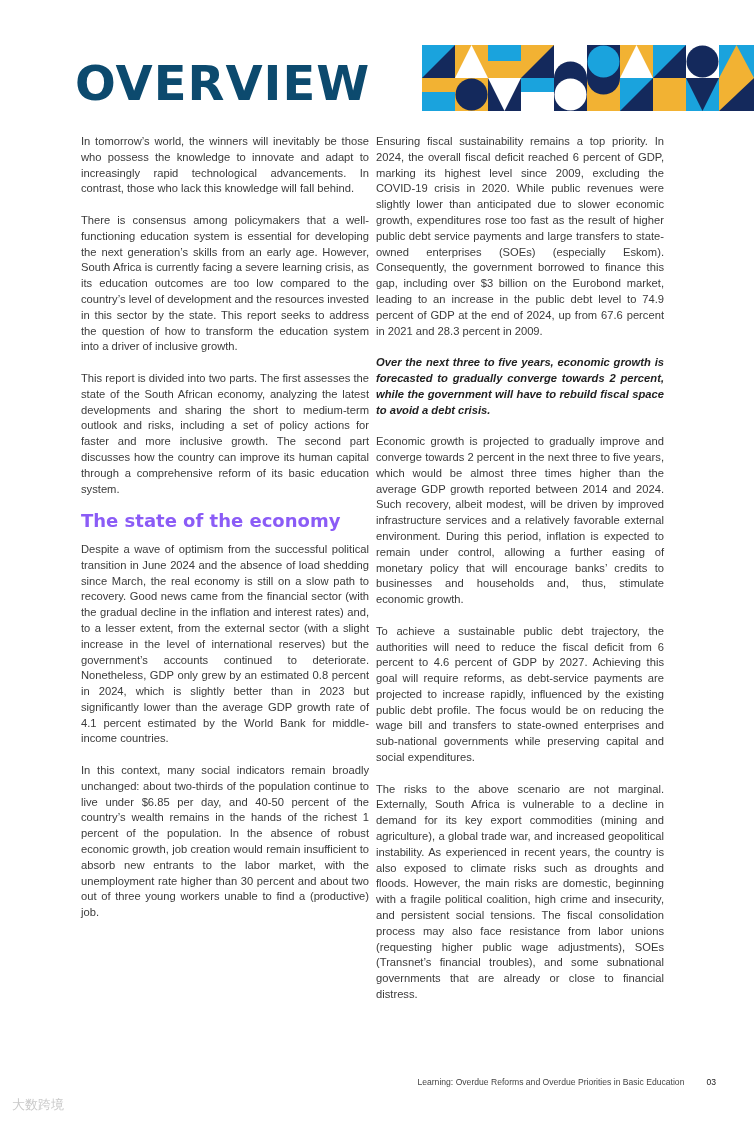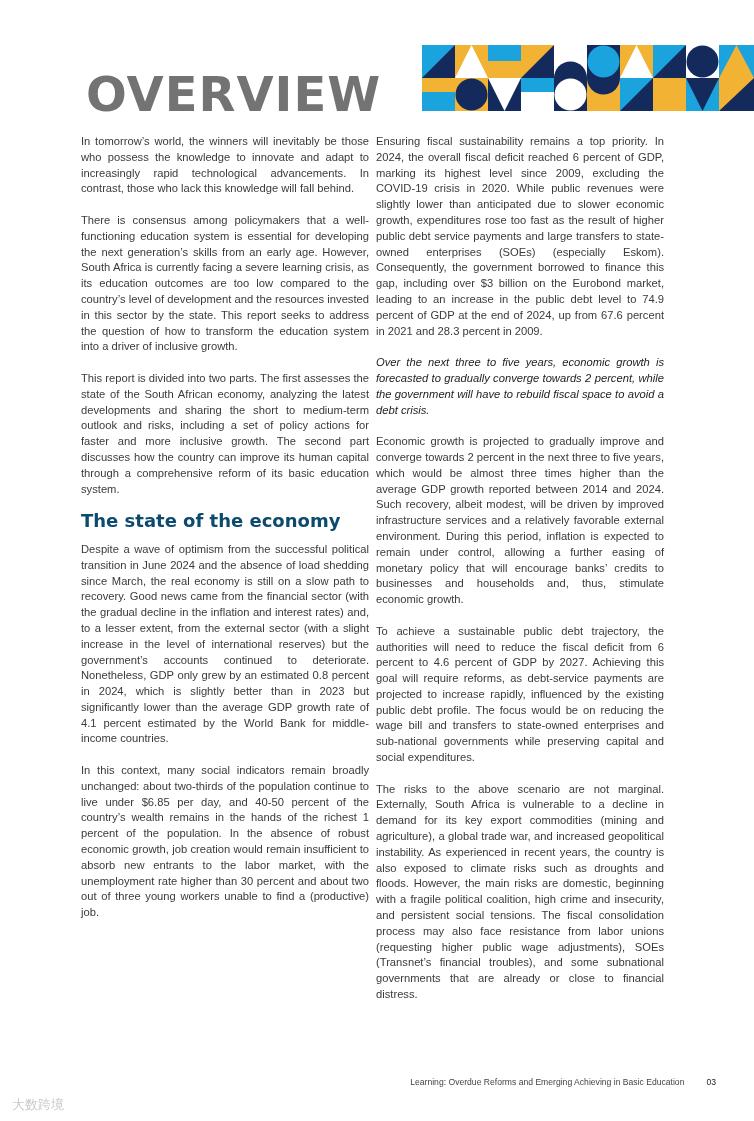--- a/index.html
+++ b/index.html
@@ -1,26 +1,26 @@
 <!DOCTYPE html>
 <html><head>
 <meta charset="utf-8">
 <style>
   html, body { margin: 0; padding: 0; background: #ffffff; }
   body { width: 754px; height: 1121px; position: relative; overflow: hidden;
          font-family: "Liberation Sans", sans-serif; color: #3a3a3a; }
   .title { position: absolute; left: 74px; top: 58px; font-size: 48px; font-weight: bold;
-           color: #737373; letter-spacing: 1px; margin: 12px; line-height: 1; font-family: "DejaVu Sans", sans-serif; }
+           color: #0c4a6e; letter-spacing: 1px; margin: 1px; line-height: 1; font-family: "DejaVu Sans", sans-serif; }
   .mosaic { position: absolute; left: 422px; top: 45px; width: 332px; height: 66px; }
   .col { position: absolute; top: 134px; width: 288px; font-size: 11.2px; line-height: 15.8px; text-align: justify; }
   .col.left { left: 81px; }
   .col.right { left: 376px; }
   .col p { margin: 0 0 15.8px 0; }
-  .col p.lead { font-weight: normal; font-style: italic; color: #222; }
-  h2.section { font-size: 18px; color: #0c4a6e; margin: 0 0 13px 0; font-weight: bold; font-family: "DejaVu Sans", sans-serif; }
+  .col p.lead { font-weight: bold; font-style: italic; color: #222; }
+  h2.section { font-size: 18px; color: #8b5cf6; margin: 0 0 13px 0; font-weight: bold; font-family: "DejaVu Sans", sans-serif; }
   .footer { position: absolute; right: 38px; top: 1077px; font-size: 8.6px; color: #444; }
   .footer .pg { font-weight: normal; margin-left: 22px; color: #222; }
   .watermark { position: absolute; left: 12px; top: 1096px; font-size: 13px; color: #c9c9c9; }
 </style>
 </head>
 <body>
 
 <h1 class="title">OVERVIEW</h1>
 
 <svg class="mosaic" viewBox="0 0 332 66" xmlns="http://www.w3.org/2000/svg">
@@ -80,16 +80,16 @@
 
 <div class="col right">
   <p>Ensuring fiscal sustainability remains a top priority. In 2024, the overall fiscal deficit reached 6 percent of GDP, marking its highest level since 2009, excluding the COVID-19 crisis in 2020. While public revenues were slightly lower than anticipated due to slower economic growth, expenditures rose too fast as the result of higher public debt service payments and large transfers to state-owned enterprises (SOEs) (especially Eskom). Consequently, the government borrowed to finance this gap, including over $3 billion on the Eurobond market, leading to an increase in the public debt level to 74.9 percent of GDP at the end of 2024, up from 67.6 percent in 2021 and 28.3 percent in 2009.</p>
   <p class="lead">Over the next three to five years, economic growth is forecasted to gradually converge towards 2 percent, while the government will have to rebuild fiscal space to avoid a debt crisis.</p>
   <p>Economic growth is projected to gradually improve and converge towards 2 percent in the next three to five years, which would be almost three times higher than the average GDP growth reported between 2014 and 2024. Such recovery, albeit modest, will be driven by improved infrastructure services and a relatively favorable external environment. During this period, inflation is expected to remain under control, allowing a further easing of monetary policy that will encourage banks’ credits to businesses and households and, thus, stimulate economic growth.</p>
   <p>To achieve a sustainable public debt trajectory, the authorities will need to reduce the fiscal deficit from 6 percent to 4.6 percent of GDP by 2027. Achieving this goal will require reforms, as debt-service payments are projected to increase rapidly, influenced by the existing public debt profile. The focus would be on reducing the wage bill and transfers to state-owned enterprises and sub-national governments while preserving capital and social expenditures.</p>
   <p>The risks to the above scenario are not marginal. Externally, South Africa is vulnerable to a decline in demand for its key export commodities (mining and agriculture), a global trade war, and increased geopolitical instability. As experienced in recent years, the country is also exposed to climate risks such as droughts and floods. However, the main risks are domestic, beginning with a fragile political coalition, high crime and insecurity, and persistent social tensions. The fiscal consolidation process may also face resistance from labor unions (requesting higher public wage adjustments), SOEs (Transnet’s financial troubles), and some subnational governments that are already or close to financial distress.</p>
 </div>
 
 <div class="footer">
-  <span>Learning: Overdue Reforms and Emerging Achieving in Basic Education</span><span class="pg">03</span>
+  <span>Learning: Overdue Reforms and Overdue Priorities in Basic Education</span><span class="pg">03</span>
 </div>
 
 <div class="watermark">大数跨境</div>
 
 </body></html>

